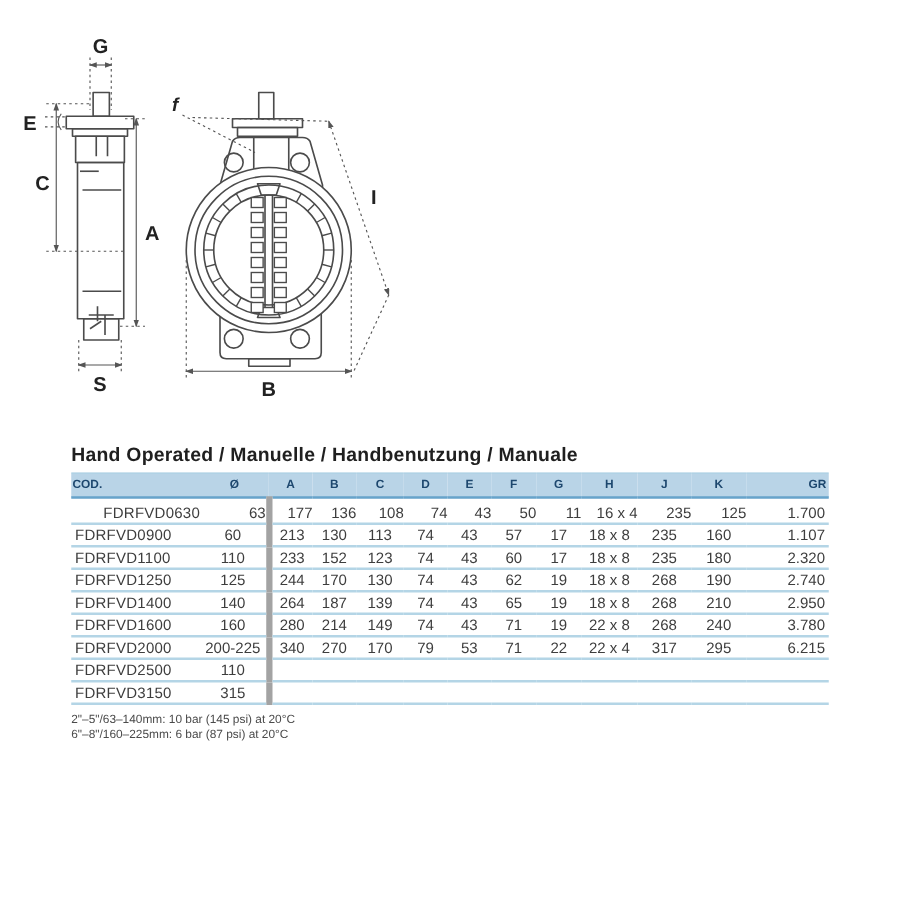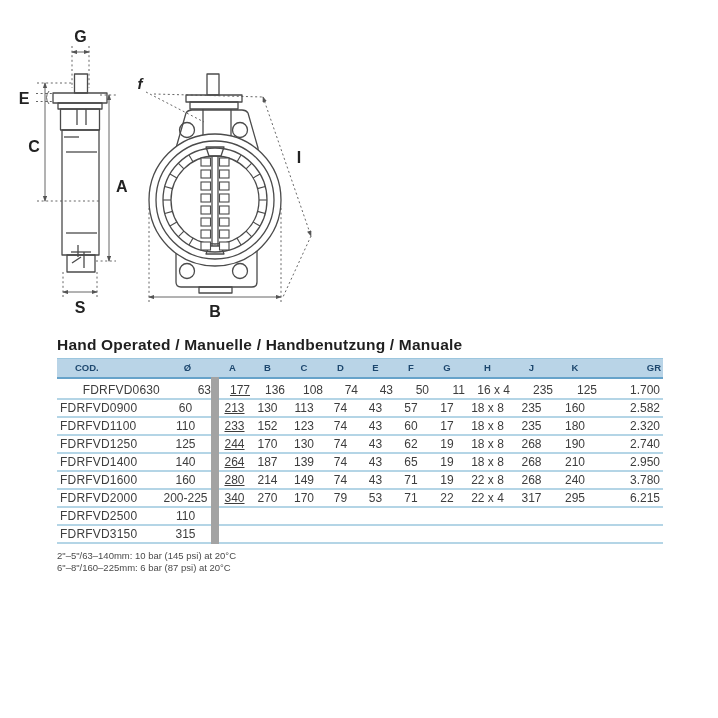--- a/index.html
+++ b/index.html
@@ -11,33 +11,33 @@
   .outline *{fill:none;stroke:#4b4b4b;stroke-width:1.3;stroke-linejoin:round;}
   .outline .filled{fill:#ffffff;}
   .dim{stroke:#555;stroke-width:0.9;fill:none;}
   .ext{stroke:#555;stroke-width:0.9;fill:none;stroke-dasharray:2 2.6;}
   .dimlabel{font-family:"Liberation Sans",sans-serif;font-weight:bold;font-size:16px;fill:#222;}
   .dimlabel.small{font-size:15px;font-style:italic;}
   #ribs line{stroke:#4b4b4b;stroke-width:1.1;}
   #disc-blocks rect{fill:#fff;stroke:#4b4b4b;stroke-width:1.1;}
 
   
-  #content{position:absolute;left:57px;top:336px;width:606px;}
+  #content{position:absolute;left:57px;top:356px;width:606px;}
   #section-title{margin:0 0 4px 0;font-size:15.5px;font-weight:bold;color:#1f1f1f;letter-spacing:.2px;}
   table{border-collapse:collapse;table-layout:fixed;width:606px;}
   thead th{background:var(--header-bg,#b9d4e7);color:var(--header-text,#1d476e);
            font-size:9.5px;font-weight:bold;text-align:center;height:15px;
            border-top:1px solid #9cc6de;border-bottom:2px solid #67a3ca;padding:1px 0 2px 0;}
-  thead th:first-child{text-align:left;padding-left:18px;}
+  thead th:first-child{text-align:left;padding-left:1px;}
   thead th:last-child{text-align:right;padding-right:2px;}
   tbody td{font-size:12px;color:#3d3d3d;text-align:center;height:16px;
            border-bottom:2px solid #b4d5e6;padding:0;white-space:nowrap;overflow:hidden;}
   tbody td:first-child{text-align:left;padding-left:3px;letter-spacing:.2px;}
   tbody td:last-child{text-align:right;padding-right:3px;}
-  tbody td:nth-child(3){border-left:8px solid #a3a3a3;text-decoration:underline;}
+  tbody td:nth-child(3){border-left:5px solid #a3a3a3;}
   tbody tr:first-child td{padding-top:3px;text-align:right;}
   col.c-cod{width:103px;} col.c-dia{width:55px;}
   col.c-a{width:35px;} col.c-b{width:35px;} col.c-c{width:38px;} col.c-d{width:35px;}
   col.c-e{width:35px;} col.c-f{width:36px;} col.c-g{width:36px;}
   col.c-h{width:45px;} col.c-j{width:43px;} col.c-k{width:44px;} col.c-gr{width:66px;}
 
   #footer{display:flex;margin-top:6px;font-size:9.5px;color:#4a4a4a;}
   #footer .flabel{margin-right:15px;white-space:nowrap;}
   #footer .flines div{white-space:nowrap;line-height:12px;}
 </style>
@@ -241,21 +241,21 @@
             <td>213</td>
             <td>130</td>
             <td>113</td>
             <td>74</td>
             <td>43</td>
             <td>57</td>
             <td>17</td>
             <td>18 x 8</td>
             <td>235</td>
             <td>160</td>
-            <td>2.582</td>
+            <td>1.107</td>
           </tr>
           <tr>
             <td>FDRFVD1100</td>
             <td>110</td>
             <td>233</td>
             <td>152</td>
             <td>123</td>
             <td>74</td>
             <td>43</td>
             <td>60</td>

